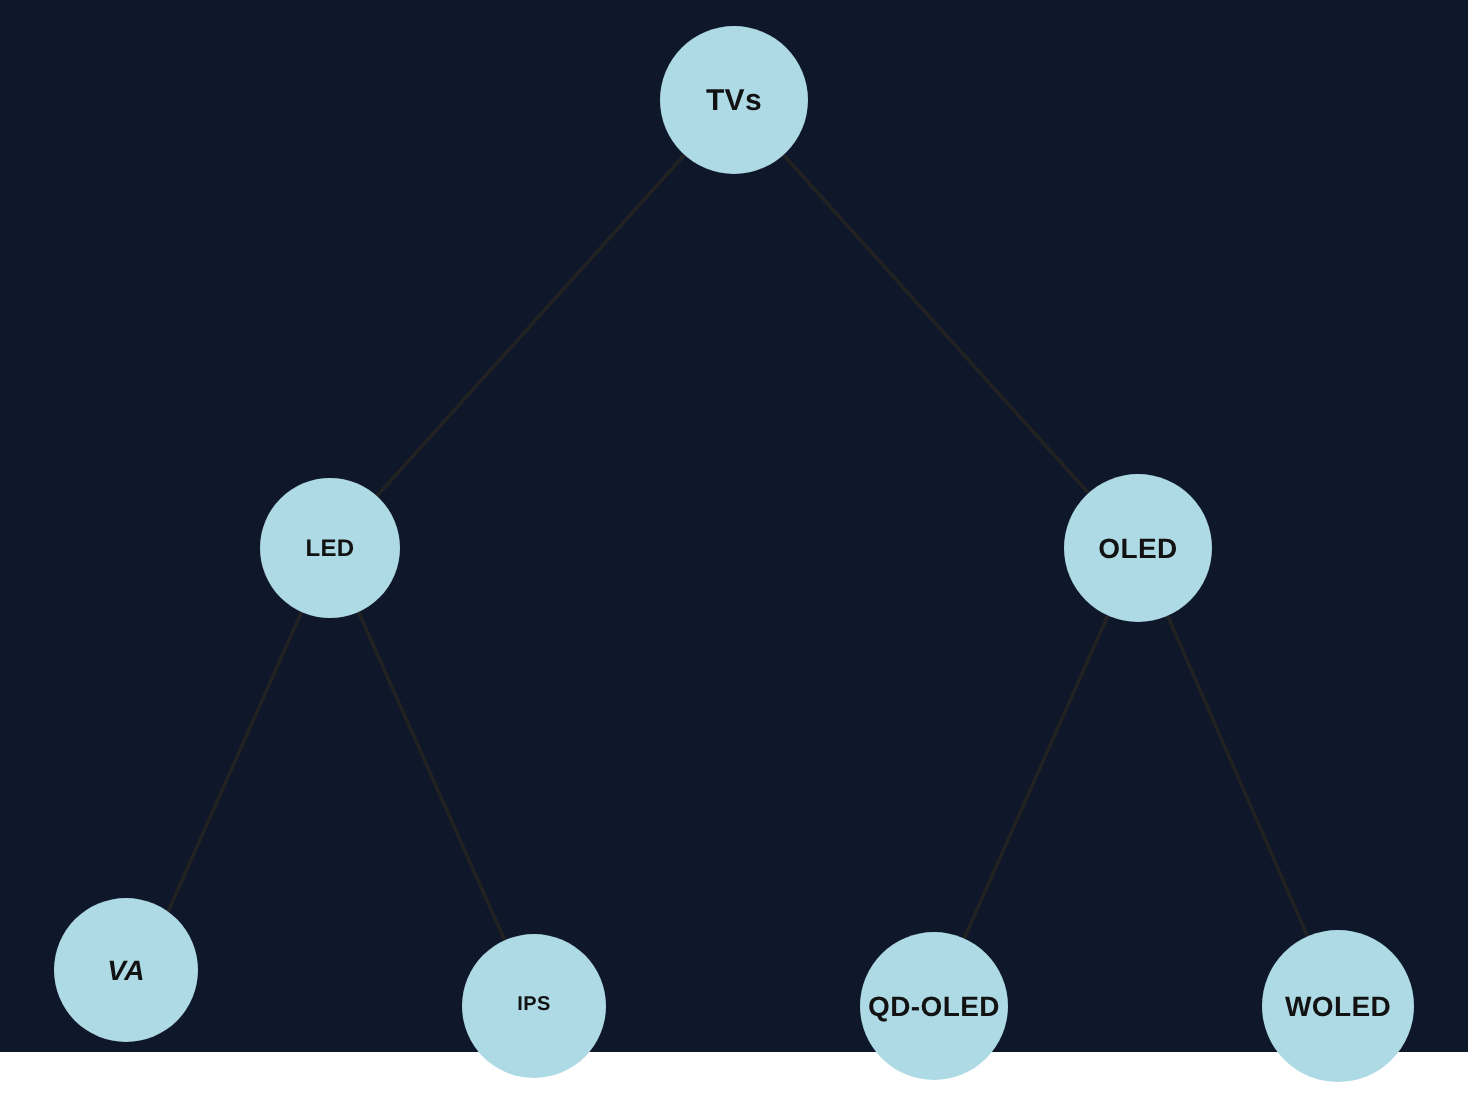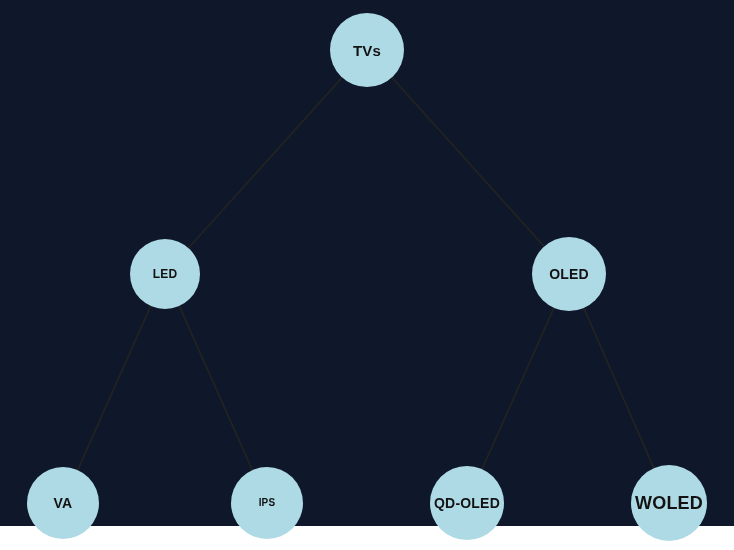--- a/index.html
+++ b/index.html
@@ -65,27 +65,27 @@
   <div id="node-layer">
       <div class="node" style="left: 330px; top: 13px; width: 74px; height: 74px; background: rgb(174, 218, 230);">
         <span class="node-label" style="font-size: 15px; color: rgb(18, 18, 18);">TVs</span>
       </div>
       <div class="node" style="left: 130px; top: 239px; width: 70px; height: 70px; background: rgb(174, 218, 230);">
         <span class="node-label" style="font-size: 12px; color: rgb(18, 18, 18);">LED</span>
       </div>
       <div class="node" style="left: 532px; top: 237px; width: 74px; height: 74px; background: rgb(174, 218, 230);">
         <span class="node-label" style="font-size: 14px; color: rgb(18, 18, 18);">OLED</span>
       </div>
-      <div class="node" style="left: 27px; top: 467px; width: 72px; height: 72px; background: rgb(174, 218, 230);">
+      <div class="node" style="left: 27px; top: 449px; width: 72px; height: 72px; background: rgb(174, 218, 230); font-style: italic;">
         <span class="node-label" style="font-size: 14px; color: rgb(18, 18, 18);">VA</span>
       </div>
       <div class="node" style="left: 231px; top: 467px; width: 72px; height: 72px; background: rgb(174, 218, 230);">
         <span class="node-label" style="font-size: 10px; color: rgb(18, 18, 18);">IPS</span>
       </div>
       <div class="node" style="left: 430px; top: 466px; width: 74px; height: 74px; background: rgb(174, 218, 230);">
         <span class="node-label" style="font-size: 14px; color: rgb(18, 18, 18);">QD-OLED</span>
       </div>
       <div class="node" style="left: 631px; top: 465px; width: 76px; height: 76px; background: rgb(174, 218, 230);">
-        <span class="node-label" style="font-size: 18px; color: rgb(18, 18, 18);">WOLED</span>
+        <span class="node-label" style="font-size: 14px; color: rgb(18, 18, 18);">WOLED</span>
       </div>
     </div>
 
 </div>
 
 </body></html>

